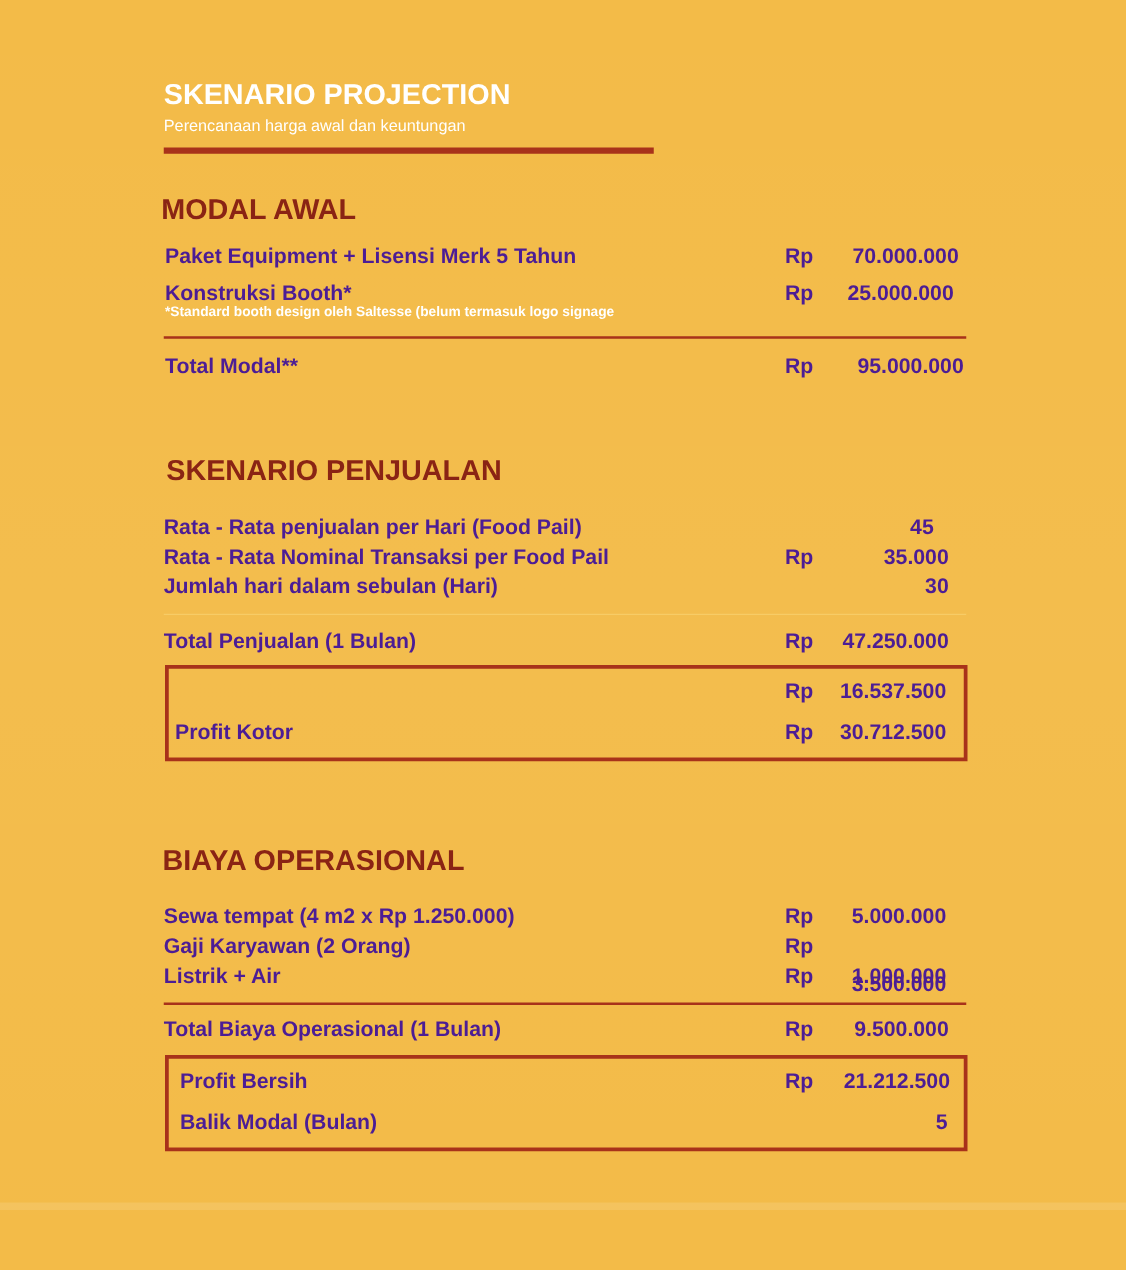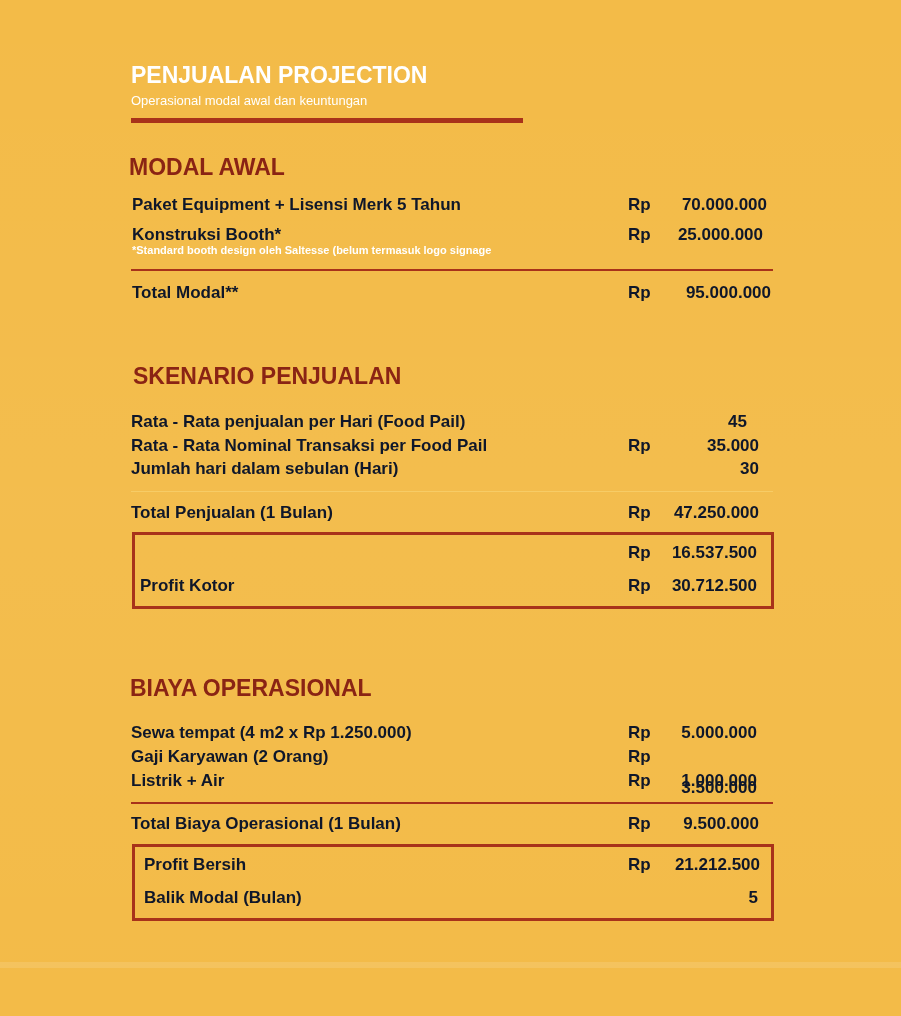--- a/index.html
+++ b/index.html
@@ -10,36 +10,36 @@
       linear-gradient(180deg, rgba(255,255,255,0.0) 0%, rgba(255,255,255,0.03) 50%, rgba(0,0,0,0.0) 100%);
     font-family:"Liberation Sans", sans-serif;
     color:#fff;
     position:relative;
   }
   .abs { position:absolute; }
   .title { left:131px; top:62px; font-size:23px; font-weight:bold; letter-spacing:0px; color:#fff; }
   .subtitle { left:131px; top:93px; font-size:13px; color:#fff; }
   .title-bar { left:131px; top:118px; width:392px; height:5px; background:#a8321a; }
   .section-head { font-size:23px; font-weight:bold; color:#8a2414; }
-  .row { position:absolute; left:131px; width:640px; height:22px; font-size:17px; font-weight:bold; color:#0f172a; }
+  .row { position:absolute; left:131px; width:640px; height:22px; font-size:17px; font-weight:bold; color:#4c1d95; }
   .row .lbl { position:absolute; left:1px; top:0; white-space:nowrap; }
   .row .rp { position:absolute; left:497px; top:0; }
   .row .val { position:absolute; right:2px; top:0; text-align:right; white-space:nowrap; }
   .small-note { font-size:11px; font-weight:bold; color:#fff; }
   .hr { position:absolute; left:131px; width:642px; height:2px; background:#a8321a; }
   .hr.light { background:#f7cc66; height:1px; }
   .box { position:absolute; left:132px; width:636px; border:3px solid #a8321a; }
   .paren-small { font-size:13px; }
   .fold { left:0; top:962px; width:901px; height:6px; background:rgba(255,255,255,0.12); }
 </style>
 </head>
 <body>
 
-<div class="abs title">PENJUALAN PROJECTION</div>
-<div class="abs subtitle">Operasional modal awal dan keuntungan</div>
+<div class="abs title">SKENARIO PROJECTION</div>
+<div class="abs subtitle">Perencanaan harga awal dan keuntungan</div>
 <div class="abs title-bar"></div>
 
 <div class="abs section-head" style="left:129px;top:154px;">MODAL AWAL</div>
 
 <div class="row" style="top:195px;">
   <span class="lbl">Paket Equipment + Lisensi Merk 5 Tahun</span>
   <span class="rp">Rp</span>
   <span class="val" style="right:4px;">70.000.000</span>
 </div>
 <div class="row" style="top:225px;">

